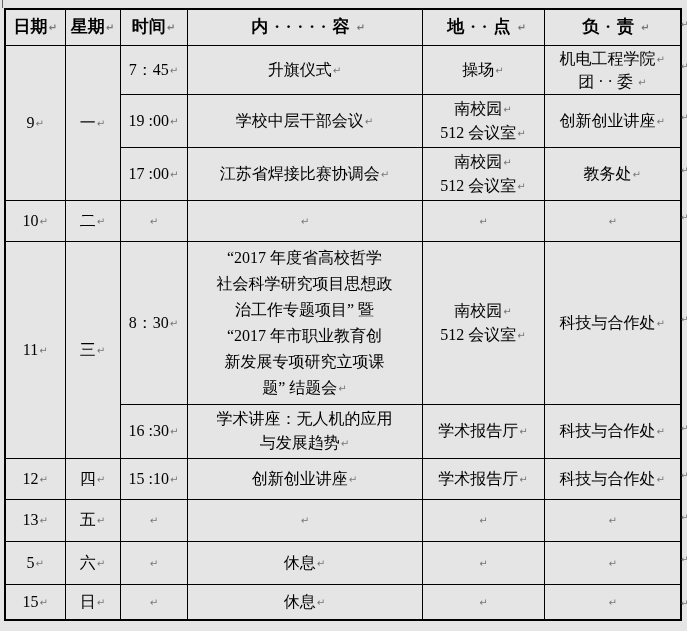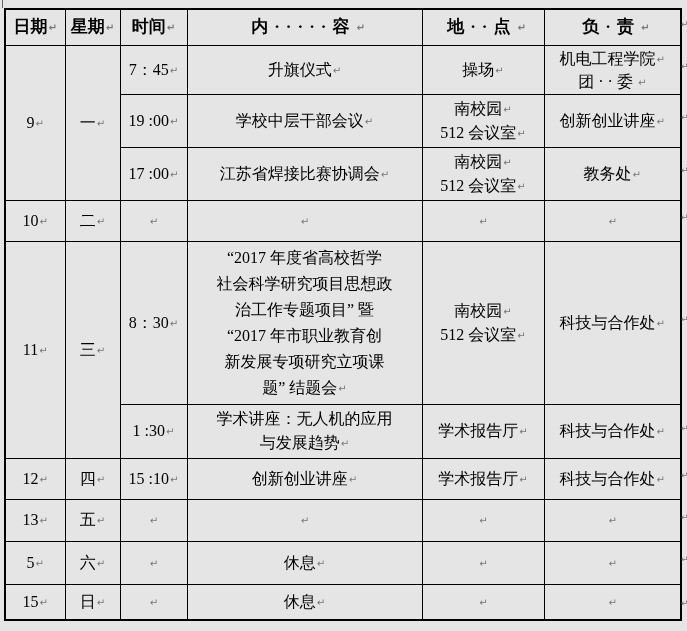--- a/index.html
+++ b/index.html
@@ -117,21 +117,21 @@
           <div class="ln"><span>题” 结题会</span><span class="pmark">↵</span></div>
         </td>
         <td>
           <div class="ln"><span>南校园</span><span class="pmark">↵</span></div>
           <div class="ln"><span>512 会议室</span><span class="pmark">↵</span></div>
         </td>
         <td><span>科技与合作处</span><span class="pmark">↵</span></td>
       </tr>
 
       <tr class="h54">
-        <td><span>1 :30</span><span class="pmark">↵</span></td>
+        <td><span>16 :30</span><span class="pmark">↵</span></td>
         <td>
           <div class="ln"><span>学术讲座：无人机的应用</span></div>
           <div class="ln"><span>与发展趋势</span><span class="pmark">↵</span></div>
         </td>
         <td><span>学术报告厅</span><span class="pmark">↵</span></td>
         <td><span>科技与合作处</span><span class="pmark">↵</span></td>
       </tr>
 
       <tr class="h41">
         <td><span>12</span><span class="pmark">↵</span></td>

